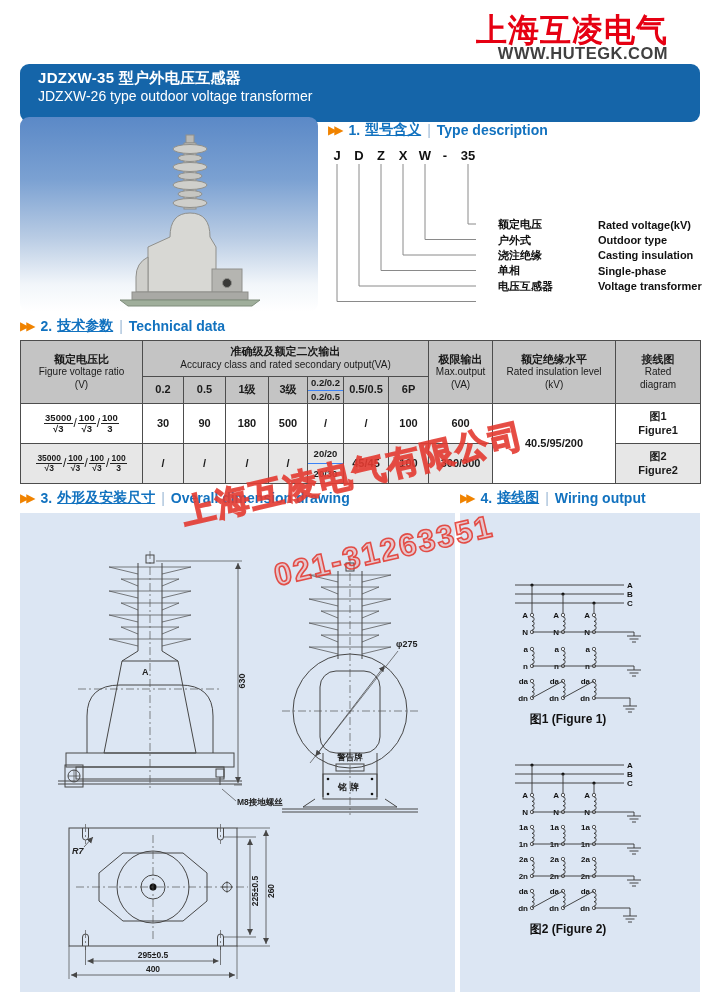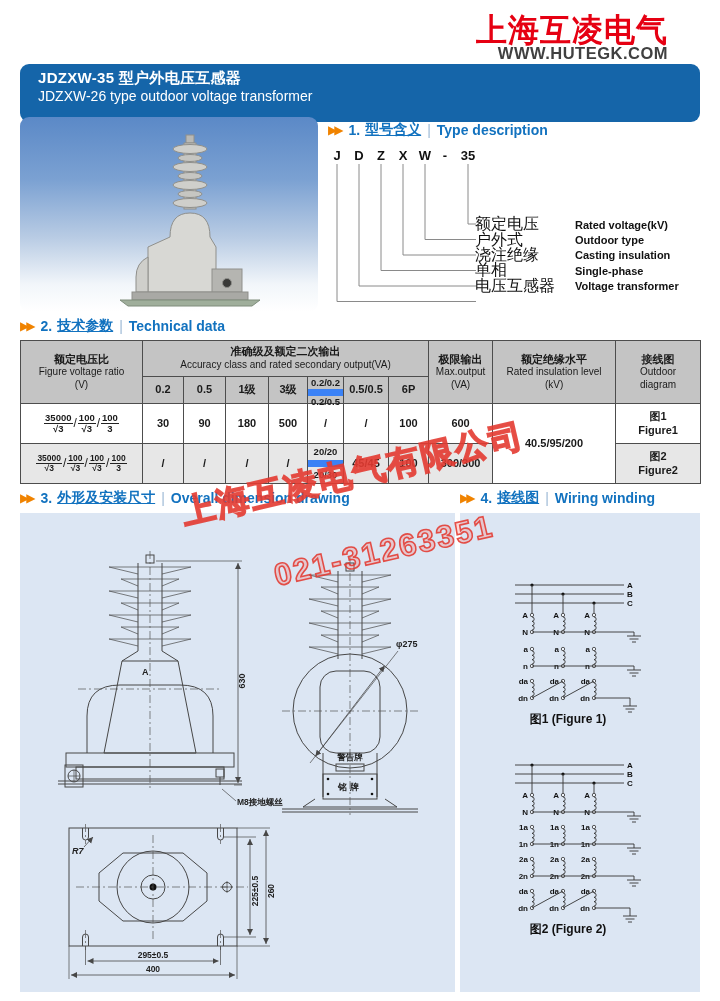--- a/index.html
+++ b/index.html
@@ -25,37 +25,37 @@
   .sec-head .en{font-weight:700;}
 
   
   .photo{left:20px;top:117px;width:298px;height:195px;border-radius:9px;overflow:hidden;
          background:linear-gradient(180deg,#5b89c7 0%,#7ba1d2 32%,#b9cce4 62%,#f2f6fa 86%,#fff 100%);}
 
   
   .mchar{position:absolute;top:148px;width:22px;text-align:center;font-size:13px;font-weight:700;color:#111;}
   .type-rows{left:475px;top:217px;width:232px;}
   .trow{display:flex;height:15.4px;align-items:center;}
-  .tcn{width:100px;font-size:16px;font-weight:400;color:#111;}
+  .tcn{width:100px;font-size:11px;font-weight:700;color:#111;margin-left:23px;}
   .ten{font-size:11px;font-weight:700;color:#111;}
   .conn{left:0;top:0;pointer-events:none;}
 
   
   .spec{left:20px;top:340px;width:680px;border-collapse:collapse;table-layout:fixed;font-size:11px;}
   .spec th,.spec td{border:1px solid #4d4d4d;text-align:center;vertical-align:middle;padding:0;line-height:1.25;}
   .spec th{background:#c4c4c4;font-weight:700;}
   .spec .h-cn{font-size:11px;font-weight:700;}
   .spec .h-en{font-size:10px;font-weight:400;}
   .spec td{font-weight:700;}
   .row1 td{background:#fff;height:39px;}
   .row2 td{background:#e7e7e7;height:39px;}
   td.white-cell{background:#fff;}
   .stack{display:flex;flex-direction:column;}
   .stack > div{flex:1;display:flex;align-items:center;justify-content:center;font-size:9.5px;}
-  .stack > div:first-child{border-bottom:7px solid #3b82f6;}
+  .stack > div:first-child{border-bottom:1px solid #3b82f6;}
   .ratio-cell{font-size:9.5px;white-space:nowrap;}
   .ratio-sm{font-size:8.5px;}
   .frac{display:inline-flex;flex-direction:column;align-items:center;line-height:1.05;vertical-align:middle;}
   .fn{border-bottom:1px solid #222;padding:0 1px;}
   .fsep{font-size:12px;font-weight:400;margin:0 1px;vertical-align:middle;}
 
   
   .panel{background:#dce6f3;}
   .panel-left{left:20px;top:513px;width:435px;height:479px;}
   .panel-right{left:460px;top:513px;width:240px;height:479px;}
@@ -193,21 +193,21 @@
       <div class="h-en">Max.output</div>
       <div class="h-en">(VA)</div>
     </th>
     <th rowspan="2">
       <div class="h-cn">额定绝缘水平</div>
       <div class="h-en">Rated insulation level</div>
       <div class="h-en">(kV)</div>
     </th>
     <th rowspan="2">
       <div class="h-cn">接线图</div>
-      <div class="h-en">Outdoor</div>
+      <div class="h-en">Rated</div>
       <div class="h-en">diagram</div>
     </th>
   </tr>
   <tr style="height:26px">
     <th>0.2</th>
     <th>0.5</th>
     <th>1级</th>
     <th>3级</th>
     <th style="padding:0">
       <div class="stack" style="height:26px">
@@ -283,21 +283,21 @@
   <span class="no">3.</span>
   <span class="cn">外形及安装尺寸</span>
   <span class="dv">|</span>
   <span class="en">Overall dimension drawing</span>
 </div>
 <div class="abs sec-head" style="left:460px;top:489px;">
   <span class="arrows">▶▶</span>
   <span class="no">4.</span>
   <span class="cn">接线图</span>
   <span class="dv">|</span>
-  <span class="en">Wiring winding</span>
+  <span class="en">Wiring output</span>
 </div>
 
 <div class="abs panel panel-left">
 <svg width="435" height="479" viewBox="0 0 435 479">
   <defs>
     <marker id="ah" markerWidth="8" markerHeight="8" refX="6" refY="3" orient="auto" markerUnits="userSpaceOnUse">
       <path d="M0,0 L6,3 L0,6 Z" fill="#474747"></path>
     </marker>
   </defs>
 

